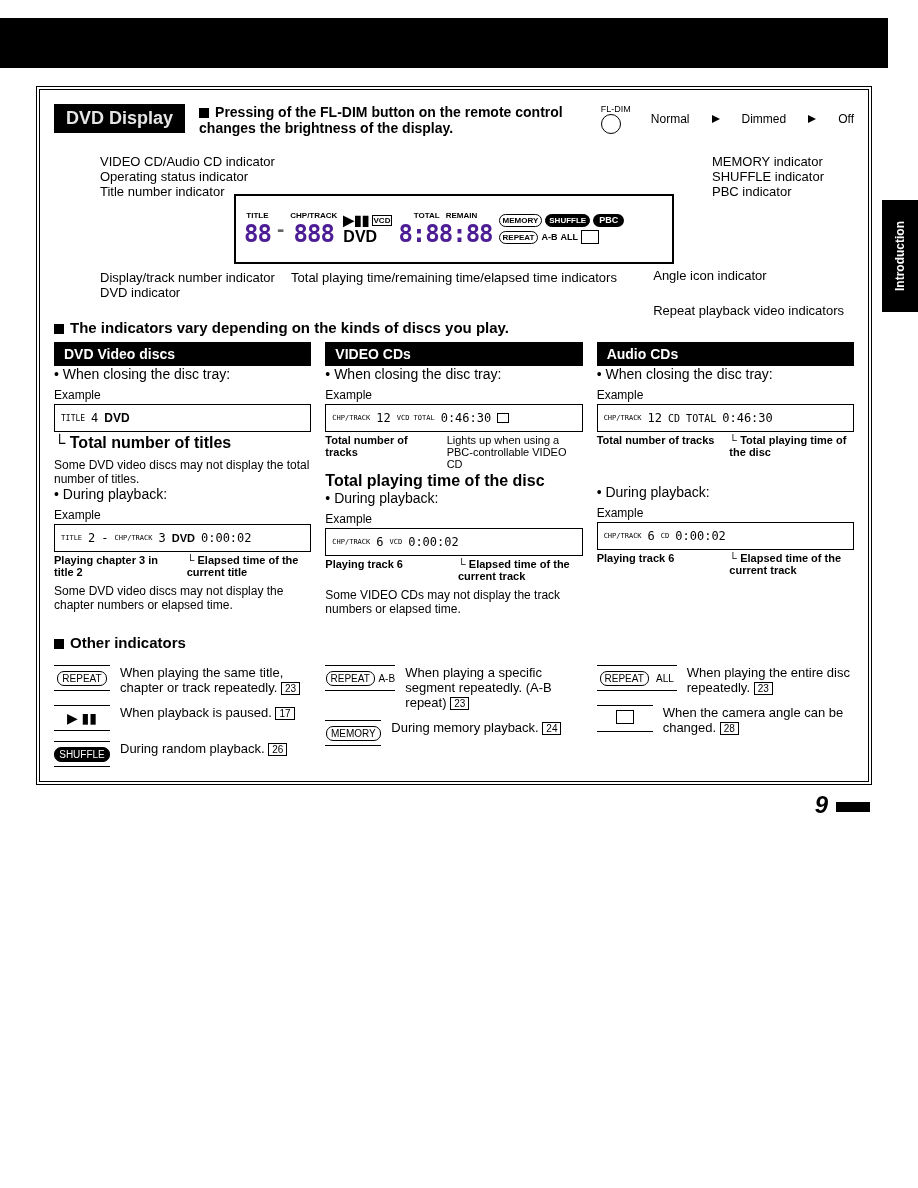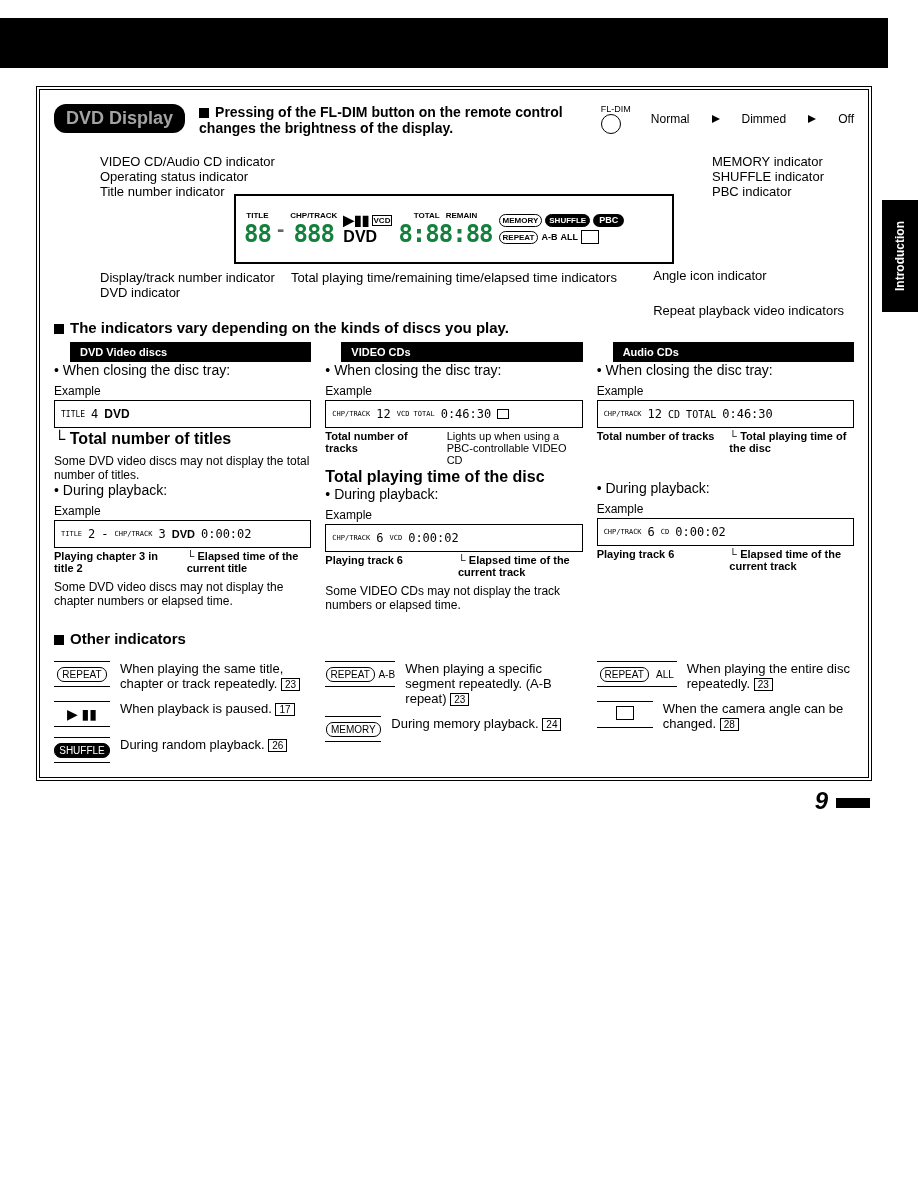--- a/index.html
+++ b/index.html
@@ -1,46 +1,46 @@
 <!DOCTYPE html>
 <html><head>
 <meta charset="utf-8">
 <style>
   * { box-sizing: border-box; margin: 0; padding: 0; }
   body { background: #fff; width: 918px; font-family: Arial, Helvetica, sans-serif; color: #000; position: relative; }
   .blackbar { background: #000; height: 50px; margin: 18px 30px 0 0; }
   .side-tab { position: absolute; right: 0; top: 200px; width: 36px; height: 112px; background: #000; color: #fff; font-size: 12px; font-weight: bold; writing-mode: vertical-rl; transform: rotate(180deg); display: flex; align-items: center; justify-content: center; }
   .frame-outer { border: 4px double #000; margin: 18px 46px 0 36px; padding: 14px; position: relative; }
   .row { display: flex; align-items: flex-start; }
-  .section-title { background: #000; color: #a3a3a3; font-weight: bold; font-size: 18px; padding: 4px 12px; display: inline-block; margin-right: 14px; border-radius: 12px; }
+  .section-title { background: #000; color: #e5e5e5; font-weight: bold; font-size: 18px; padding: 4px 12px; display: inline-block; margin-right: 14px; }
   .fl-note { font-weight: bold; font-size: 14px; flex: 1; }
   .sq { display: inline-block; width: 10px; height: 10px; background: #000; vertical-align: middle; margin-right: 6px; }
   .fldim-right { font-size: 12px; display: flex; align-items: center; gap: 20px; }
   .circle { width: 20px; height: 20px; border: 1.5px solid #000; border-radius: 50%; }
   .arrow { display: inline-block; width: 0; height: 0; border-left: 8px solid #000; border-top: 4px solid transparent; border-bottom: 4px solid transparent; margin: 0 2px; }
   .callout-top { position: relative; margin-top: 18px; font-size: 13px; }
   .callout-left { position: absolute; left: 46px; }
   .callout-right { position: absolute; right: 30px; text-align: left; }
   .display-box { border: 2px solid #000; margin: 58px auto 0; width: 440px; height: 70px; position: relative; display: flex; align-items: center; padding: 4px 8px; gap: 6px; font-size: 10px; font-weight: bold; }
   .digit-group { display: flex; flex-direction: column; align-items: center; }
   .digit-label { font-size: 8px; }
-  .seg { font-family: monospace; font-size: 24px; letter-spacing: -1px; color: #15803d; }
+  .seg { font-family: monospace; font-size: 24px; letter-spacing: -1px; color: #4c1d95; }
   .dvd-logo { font-family: Arial; font-weight: bold; font-size: 16px; }
   .small-pill { border: 1.5px solid #000; border-radius: 7px; font-size: 8px; padding: 1px 3px; display: inline-block; }
   .small-pill.filled { background: #000; color: #fff; }
   .pbc { background: #000; color: #fff; border-radius: 8px; padding: 1px 6px; font-size: 9px; }
   .cam-icon { border: 1.5px solid #000; width: 18px; height: 14px; position: relative; }
   .callout-bottom { position: relative; font-size: 13px; margin-top: 6px; }
   .cb-left { position: absolute; left: 46px; }
   .cb-center { text-align: center; margin-top: 6px; }
   .cb-right { position: absolute; right: 10px; top: -2px; }
   .vary-note { font-weight: bold; font-size: 15px; margin-top: 34px; }
   .three-col { display: flex; gap: 14px; margin-top: 6px; }
   .col { flex: 1; min-width: 0; }
-  .col-h { background: #000; color: #fff; font-weight: bold; font-size: 11px; padding: 4px 10px; margin-left: 16px; }
+  .col-h { background: #000; color: #fff; font-weight: bold; font-size: 14px; padding: 4px 10px; }
   .bullet { font-size: 14px; }
   .bullet::before { content: "• "; }
   .ex-label { font-size: 12px; margin-top: 6px; }
   .ex-box { border: 1px solid #000; height: 28px; margin-top: 2px; display: flex; align-items: center; font-family: monospace; font-size: 12px; padding: 0 6px; gap: 6px; }
   .ex-caption { font-size: 16px; font-weight: bold; margin-top: 2px; }
   .ex-caption-row { display: flex; gap: 8px; font-size: 11px; font-weight: bold; margin-top: 2px; }
   .ex-note { font-size: 12px; margin-top: 6px; }
   .other-h { font-weight: bold; font-size: 15px; margin-top: 18px; }
   .ind-grid { display: flex; gap: 14px; margin-top: 4px; }
   .ind-col { flex: 1; }

